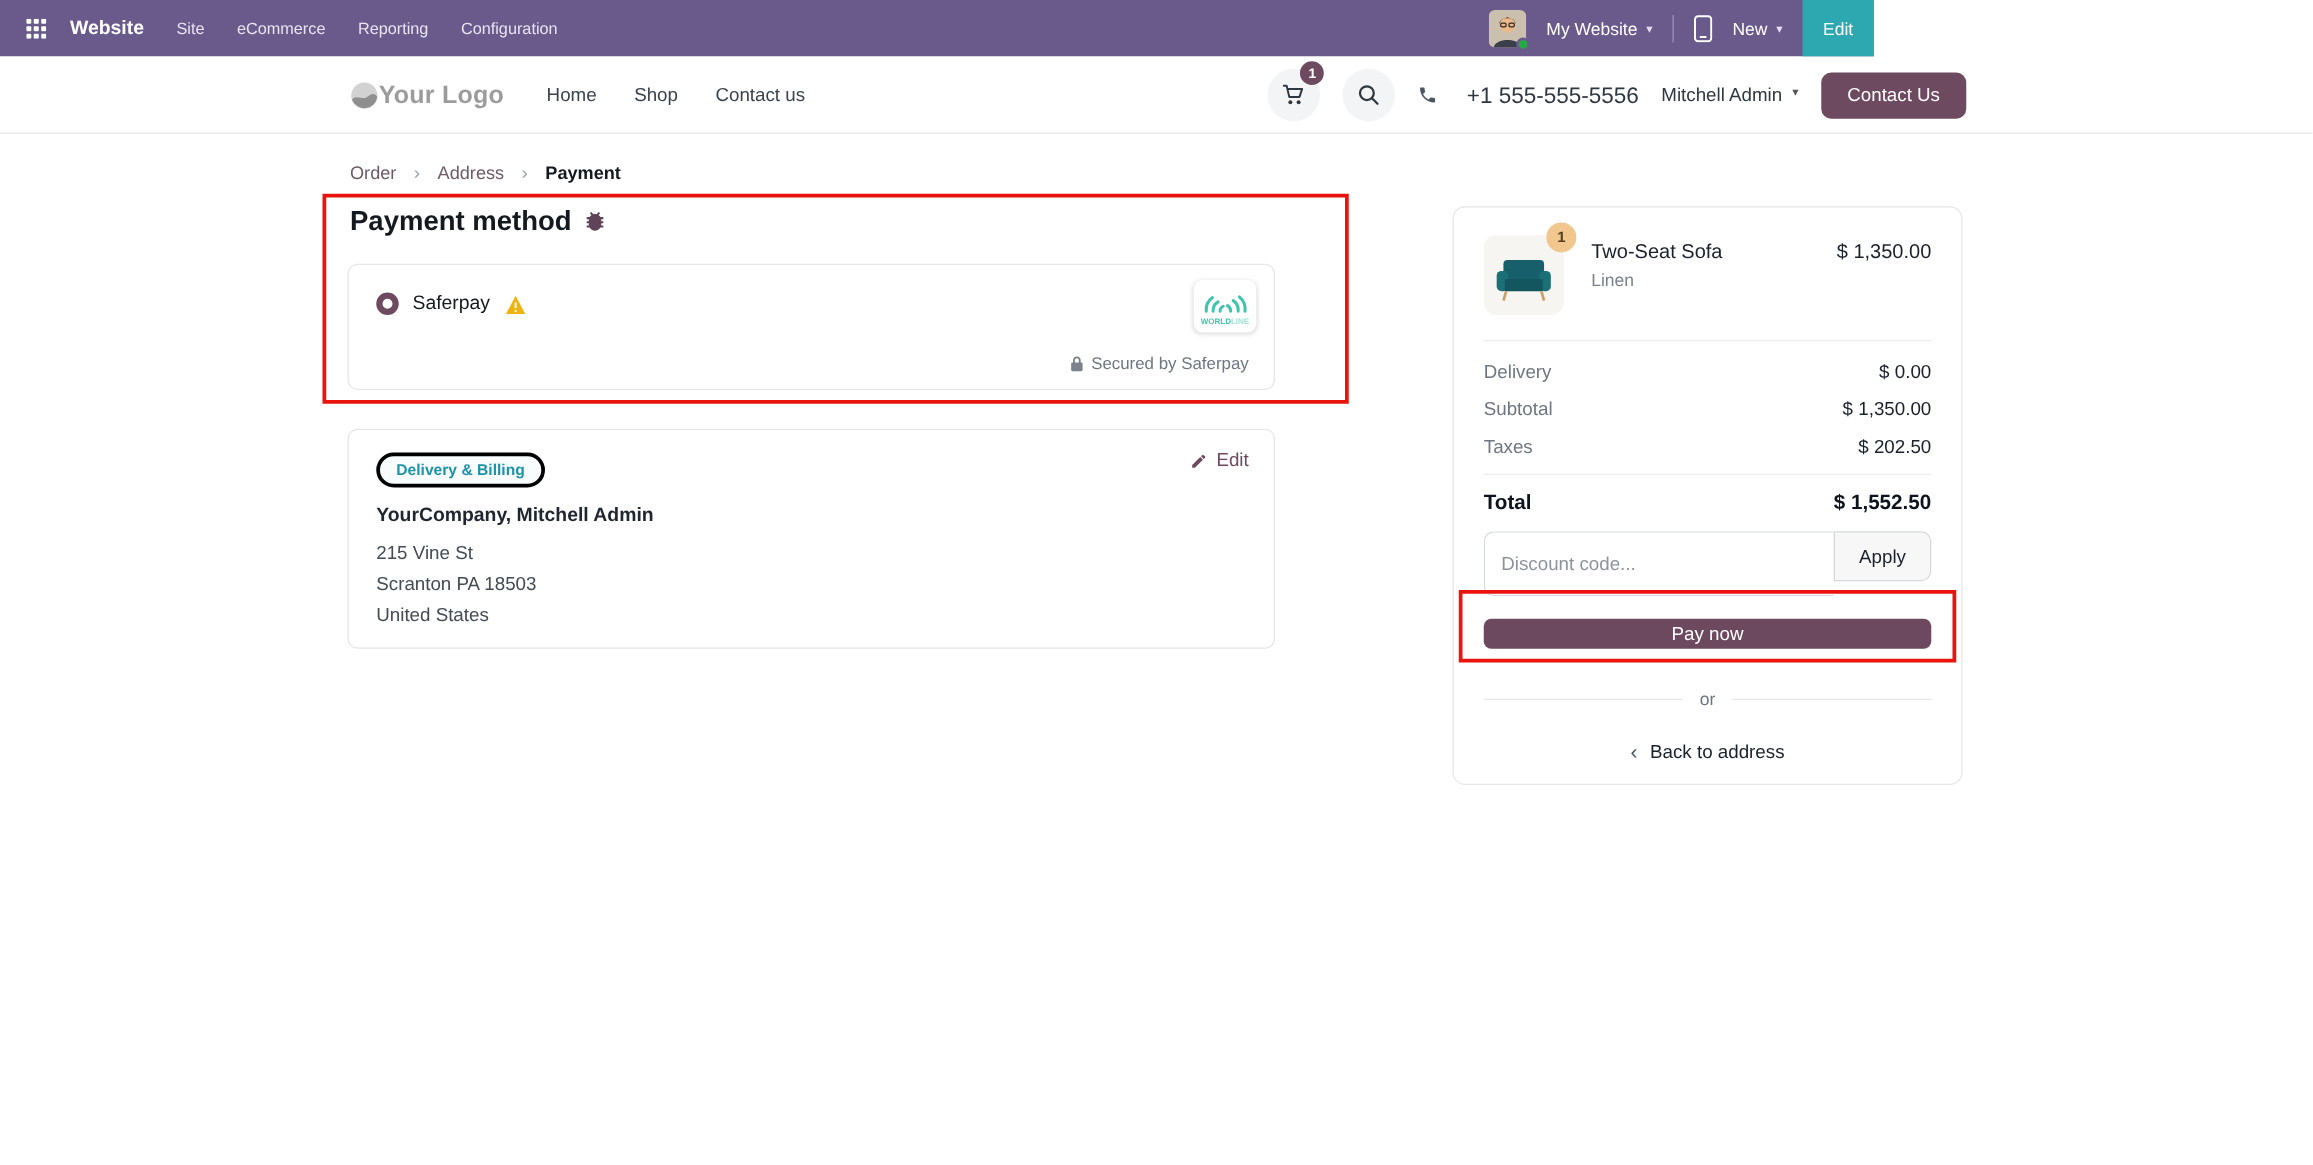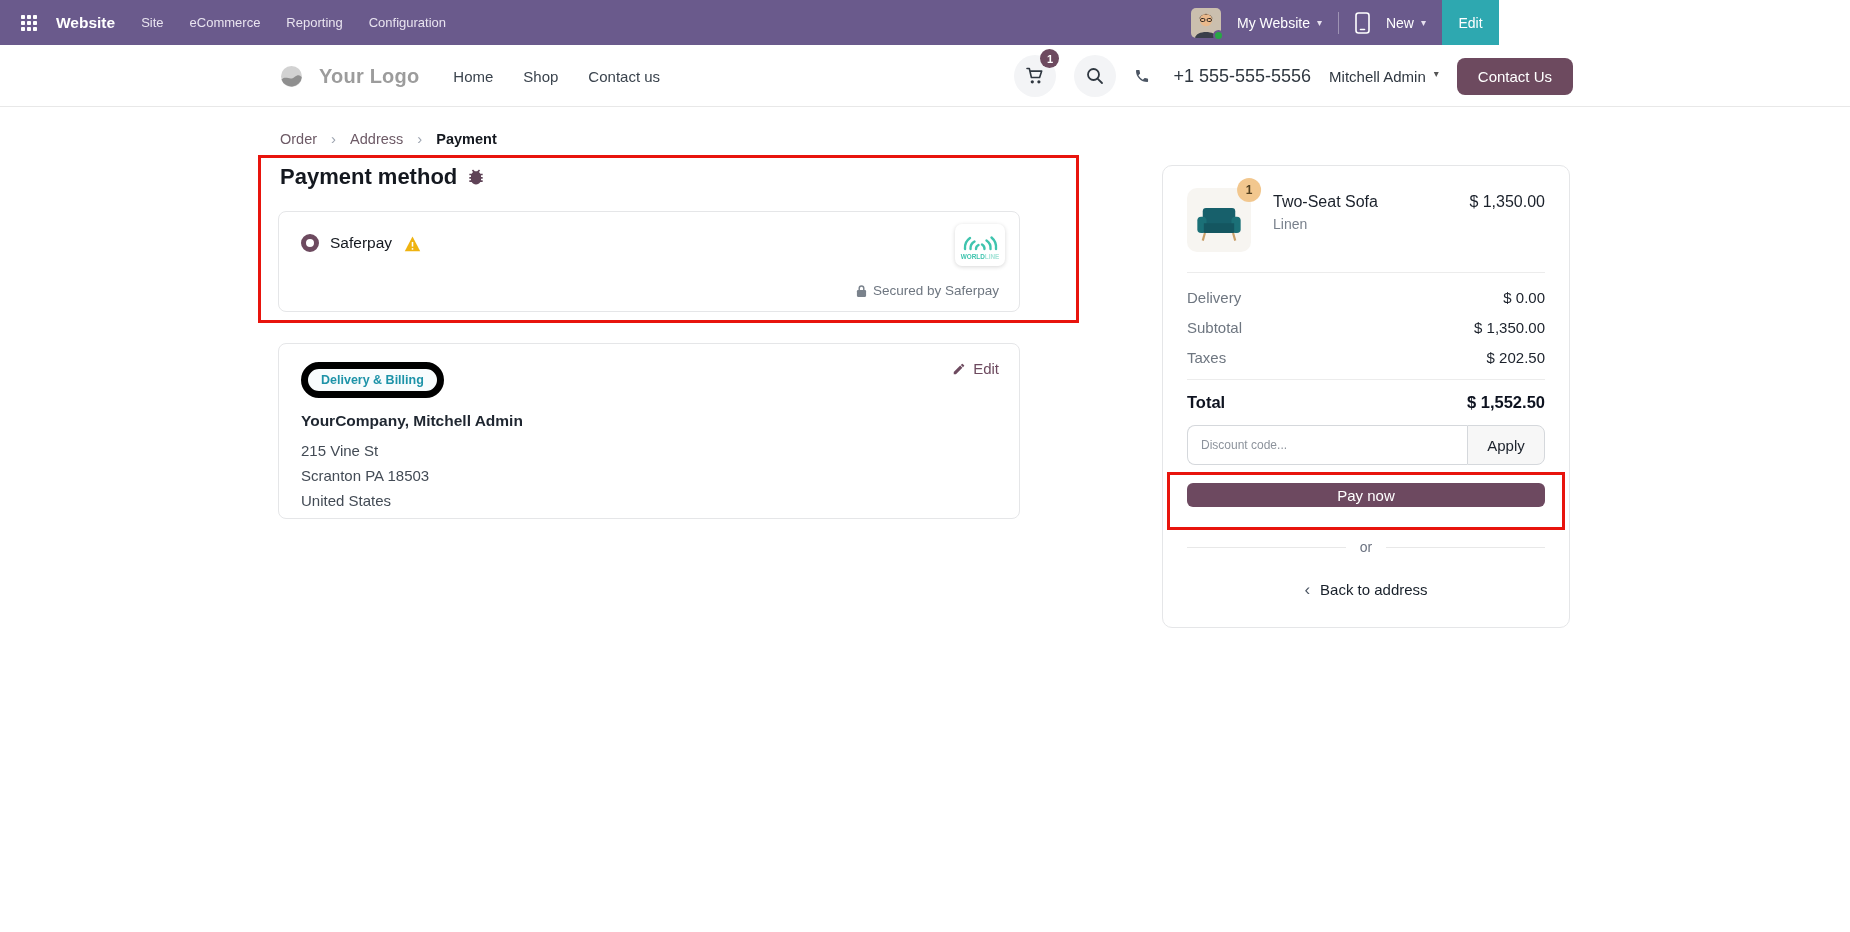--- a/index.html
+++ b/index.html
@@ -22,21 +22,21 @@
   .caret { font-size:10px; color:#e6e0ee; }
   .topbar-sep { width:1px; height:22px; background:rgba(255,255,255,.35); }
   .edit-btn { height:45px; width:57px; background:#2ea8b0; color:#fff; font-size:14px;
               display:flex; align-items:center; justify-content:center; border:none; cursor:pointer; }
 
   
   .siteheader { position:absolute; left:0; top:45px; width:1850px; height:62px;
                 background:#fff; border-bottom:1px solid #e8e8e8; z-index:10; }
   .siteheader-inner { position:absolute; left:280px; right:277px; top:0; height:62px;
                       display:flex; align-items:center; }
-  .logo { display:flex; align-items:center; gap:16px; cursor:pointer; }
+  .logo { display:flex; align-items:center; gap:0; cursor:pointer; }
   .logo-text { font-size:20px; color:#9c9c9c; font-weight:600; letter-spacing:.2px; }
   .site-nav { display:flex; gap:30px; margin-left:34px; }
   .site-nav a { font-size:15px; color:#3a434d; text-decoration:none; cursor:pointer; }
   .header-right { margin-left:auto; display:flex; align-items:center; gap:18px; }
   .icon-circle { width:42px; height:42px; border-radius:50%; background:#f3f4f6;
                  display:flex; align-items:center; justify-content:center; cursor:pointer; position:relative; }
   .cart-badge { position:absolute; top:-6px; right:-3px; width:19px; height:19px; border-radius:50%;
                 background:#6d4a5f; color:#fff; font-size:11px; font-weight:700;
                 display:flex; align-items:center; justify-content:center; }
   .phone-link { display:flex; align-items:center; gap:23px; font-size:18px; color:#2f3740; cursor:pointer; }
@@ -60,21 +60,21 @@
   .radio-row { position:absolute; left:22px; top:22px; display:flex; align-items:center; gap:11px; cursor:pointer; }
   .radio { width:18px; height:18px; border-radius:50%; border:5px solid #6d4a5f; background:#fff; }
   .provider-name { font-size:15.5px; color:#14181f; }
   .worldline-box { position:absolute; right:14px; top:12px; width:50px; height:42px; background:#fff;
                    border-radius:7px; box-shadow:0 1px 4px rgba(0,0,0,.16); display:flex;
                    align-items:center; justify-content:center; }
   .secured { position:absolute; right:20px; bottom:13px; display:flex; align-items:center; gap:6px;
              color:#6e7680; font-size:13.5px; }
 
   .addr-card { left:278px; top:343px; width:742px; height:176px; padding:18px 22px; }
-  .pill { display:inline-block; border:7px solid #000000; color:#1d93a8; font-size:12.5px;
+  .pill { display:inline-block; border:3px solid #000000; color:#1d93a8; font-size:12.5px;
           font-weight:700; border-radius:20px; padding:4px 13px; background:rgba(40,167,189,.03); }
   .addr-name { margin-top:14px; font-size:15.5px; font-weight:700; color:#1f2630; }
   .addr-line { font-size:15px; color:#434b55; line-height:25px; }
   .addr-lines { margin-top:8px; }
   .edit-link { position:absolute; top:16px; right:20px; color:#6d4a5f; font-size:15px;
                display:flex; align-items:center; gap:7px; cursor:pointer; }
 
   
   .sum-card { left:1162px; top:165px; width:408px; height:463px; border-radius:10px; padding:22px 24px; }
   .prod-row { display:flex; align-items:flex-start; gap:22px; }
@@ -89,22 +89,22 @@
   .prod-price { margin-left:auto; padding-top:5px; font-size:16px; color:#1b212b; }
   .sum-divider { height:1px; background:#ececec; margin-top:20px; }
   .sum-rows { margin-top:16px; }
   .sum-row { display:flex; justify-content:space-between; font-size:15px; line-height:18px; margin-bottom:12px; }
   .sum-row .lbl { color:#6e7680; }
   .sum-row .val { color:#1b212b; }
   .sum-divider2 { height:1px; background:#ececec; margin-top:1px; }
   .total-row { display:flex; justify-content:space-between; margin-top:13px; font-size:16.5px;
                font-weight:700; color:#0e1320; line-height:19px; }
   .discount-row { display:flex; margin-top:13px; }
-  .discount-input { flex:1; height:40px; border:1px solid #d5d8dc; border-right:none;
-                    border-radius:8px 0 0 8px; padding:0 13px; font-size:12px; color:#1b212b;
+  .discount-input { flex:1; height:52px; border:1px solid #d5d8dc; border-right:none;
+                    border-radius:8px 0 0 8px; padding:0 13px; font-size:15px; color:#1b212b;
                     font-family:"Liberation Sans", sans-serif; outline:none; }
   .discount-input::placeholder { color:#8d939c; }
   .apply-btn { width:78px; height:40px; border:1px solid #d5d8dc; background:#f7f7f7;
                border-radius:0 8px 8px 0; font-size:15px; color:#1b212b; cursor:pointer;
                font-family:"Liberation Sans", sans-serif; }
   .pay-btn { margin-top:18px; width:100%; height:24px; background:#6d4960; color:#fff; border:none;
              border-radius:6px; font-size:15px; cursor:pointer; font-family:"Liberation Sans", sans-serif; }
   .or-row { margin-top:32px; display:flex; align-items:center; gap:14px; }
   .or-line { flex:1; height:1px; background:#e8e8e8; }
   .or-text { color:#6b7280; font-size:14px; }

